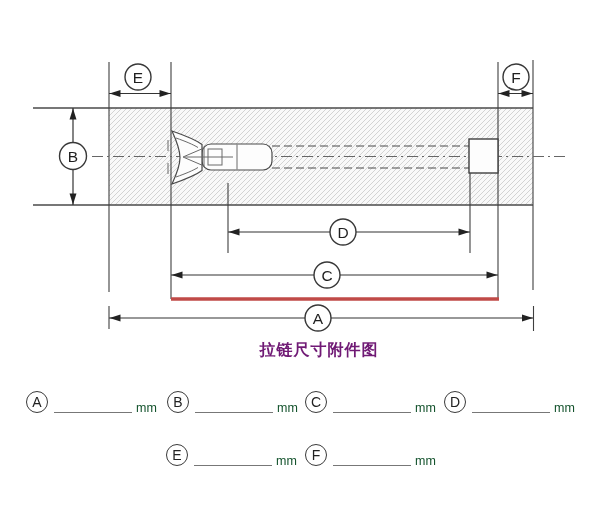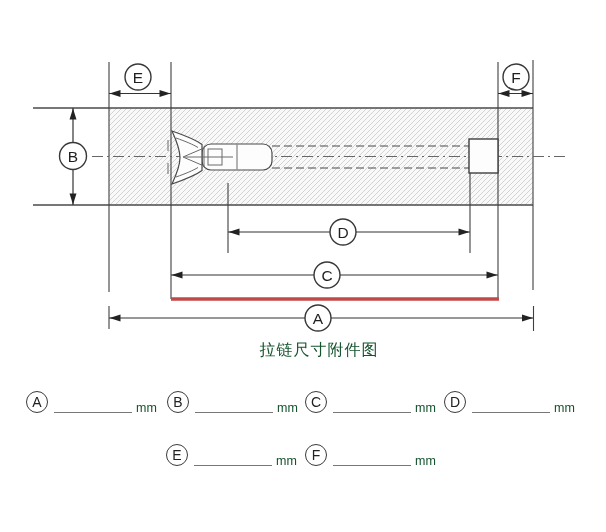--- a/index.html
+++ b/index.html
@@ -9,21 +9,21 @@
   svg text{font-family:"Liberation Sans",sans-serif;fill:#1f1f1f;}
   .dimline{stroke:#333;stroke-width:1.2;fill:none;}
   .extline{stroke:#3f3f3f;stroke-width:1.1;fill:none;}
   .bandline{stroke:#4a4a4a;stroke-width:1.3;fill:none;}
   .part{stroke:#4a4a4a;stroke-width:1.2;fill:#fdfdfd;}
   .detail{stroke:#6a6a6a;stroke-width:1;fill:none;}
   .arrowhead{fill:#222;stroke:none;}
   .dimcircle{fill:#ffffff;stroke:#383838;stroke-width:1.4;}
   .dimtext{font-size:15.5px;text-anchor:middle;dominant-baseline:central;}
   #caption{position:absolute;top:340px;left:0;width:606px;text-align:center;
-           text-indent:32px;font-size:16px;font-weight:400;letter-spacing:1px;color:#14532d;}
+           text-indent:32px;font-size:16px;font-weight:700;letter-spacing:1px;color:#701a75;}
   .field{position:absolute;width:140px;height:24px;}
   .field .circ{position:absolute;left:0;top:0;width:22px;height:22px;border:1.4px solid #3a3a3a;
                border-radius:50%;display:flex;align-items:center;justify-content:center;
                font-size:14px;color:#222;box-sizing:border-box;}
   .field .blank{position:absolute;left:28px;top:0;width:78px;height:21px;
                 border-bottom:1.2px solid #777;}
   .field .blank .val{position:absolute;left:2px;bottom:0;font-size:12px;color:#222;}
   .field .unit{position:absolute;left:110px;top:10px;font-size:12.5px;color:#14532d;}
 </style>
 </head>

